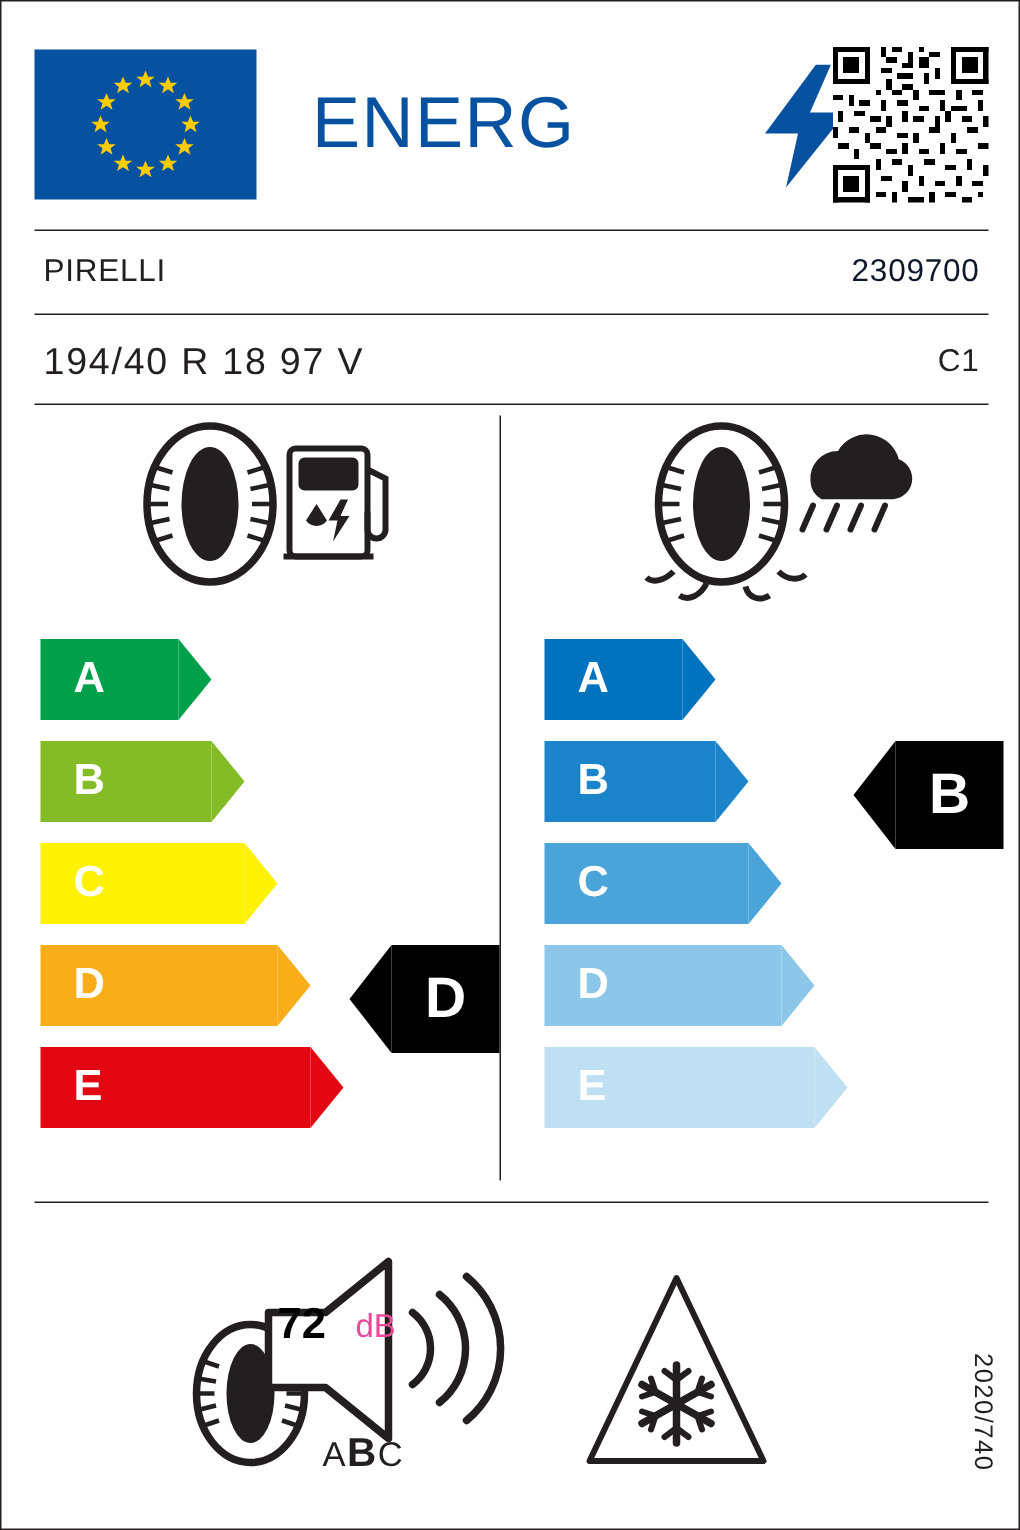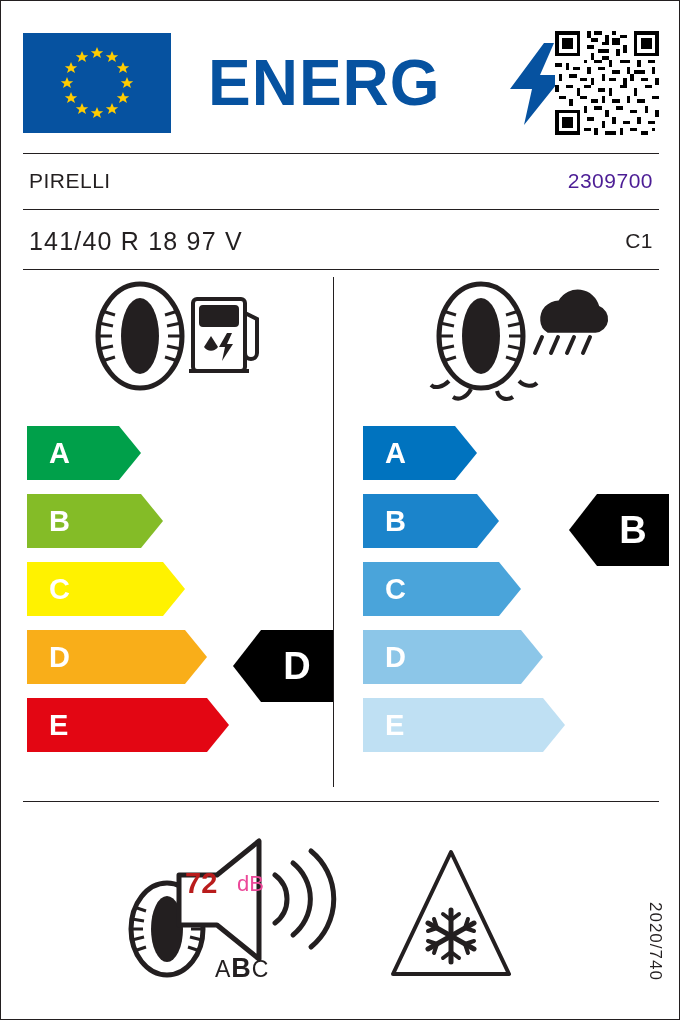--- a/index.html
+++ b/index.html
@@ -38,22 +38,22 @@
     background: #0652a0;
   }
   .eu-stars {
     position: absolute;
     left: 0; top: 0; right: 0; bottom: 0;
   }
   .energy-word {
     position: absolute;
     left: 185px;
     top: 18px;
-    font-size: 64px;
-    font-weight: bold;
+    font-size: 48px;
+    font-weight: normal;
     letter-spacing: 1px;
     color: #0652a0;
     line-height: 84px;
   }
   .bolt {
     position: absolute;
     left: 487px;
     top: 20px;
     width: 54px;
     height: 82px;
@@ -86,21 +86,21 @@
     top: 168px;
     font-size: 21px;
     color: #231f20;
     letter-spacing: 0.5px;
   }
   .code {
     position: absolute;
     right: 26px;
     top: 168px;
     font-size: 21px;
-    color: #4c1d95;
+    color: #0f172a;
     letter-spacing: 0.5px;
   }
   .size {
     position: absolute;
     left: 28px;
     top: 226px;
     font-size: 25px;
     color: #231f20;
     letter-spacing: 1.2px;
   }
@@ -211,21 +211,21 @@
     top: 828px;
     width: 230px;
     height: 160px;
   }
   .noise-db {
     position: absolute;
     left: 184px;
     top: 866px;
     font-size: 29px;
     font-weight: bold;
-    color: #b91c1c;
+    color: #000000;
   }
   .noise-unit {
     position: absolute;
     left: 236px;
     top: 870px;
     font-size: 22px;
     color: #ec4899;
   }
   .noise-classes {
     position: absolute;
@@ -412,21 +412,21 @@
     </svg>
   </div>
 
   <div class="rule r1"></div>
 
   <div class="brand">PIRELLI</div>
   <div class="code">2309700</div>
 
   <div class="rule r2"></div>
 
-  <div class="size">141/40 R 18 97 V</div>
+  <div class="size">194/40 R 18 97 V</div>
   <div class="classcode">C1</div>
 
   <div class="rule r3"></div>
 
   <div class="vdiv"></div>
 
   <svg class="pict-fuel" viewBox="0 0 180 110">
     <g>
       <ellipse cx="51" cy="55" rx="42" ry="52" fill="none" stroke="#231f20" stroke-width="5"></ellipse>
       <ellipse cx="51" cy="55" rx="19" ry="38" fill="#231f20"></ellipse>

